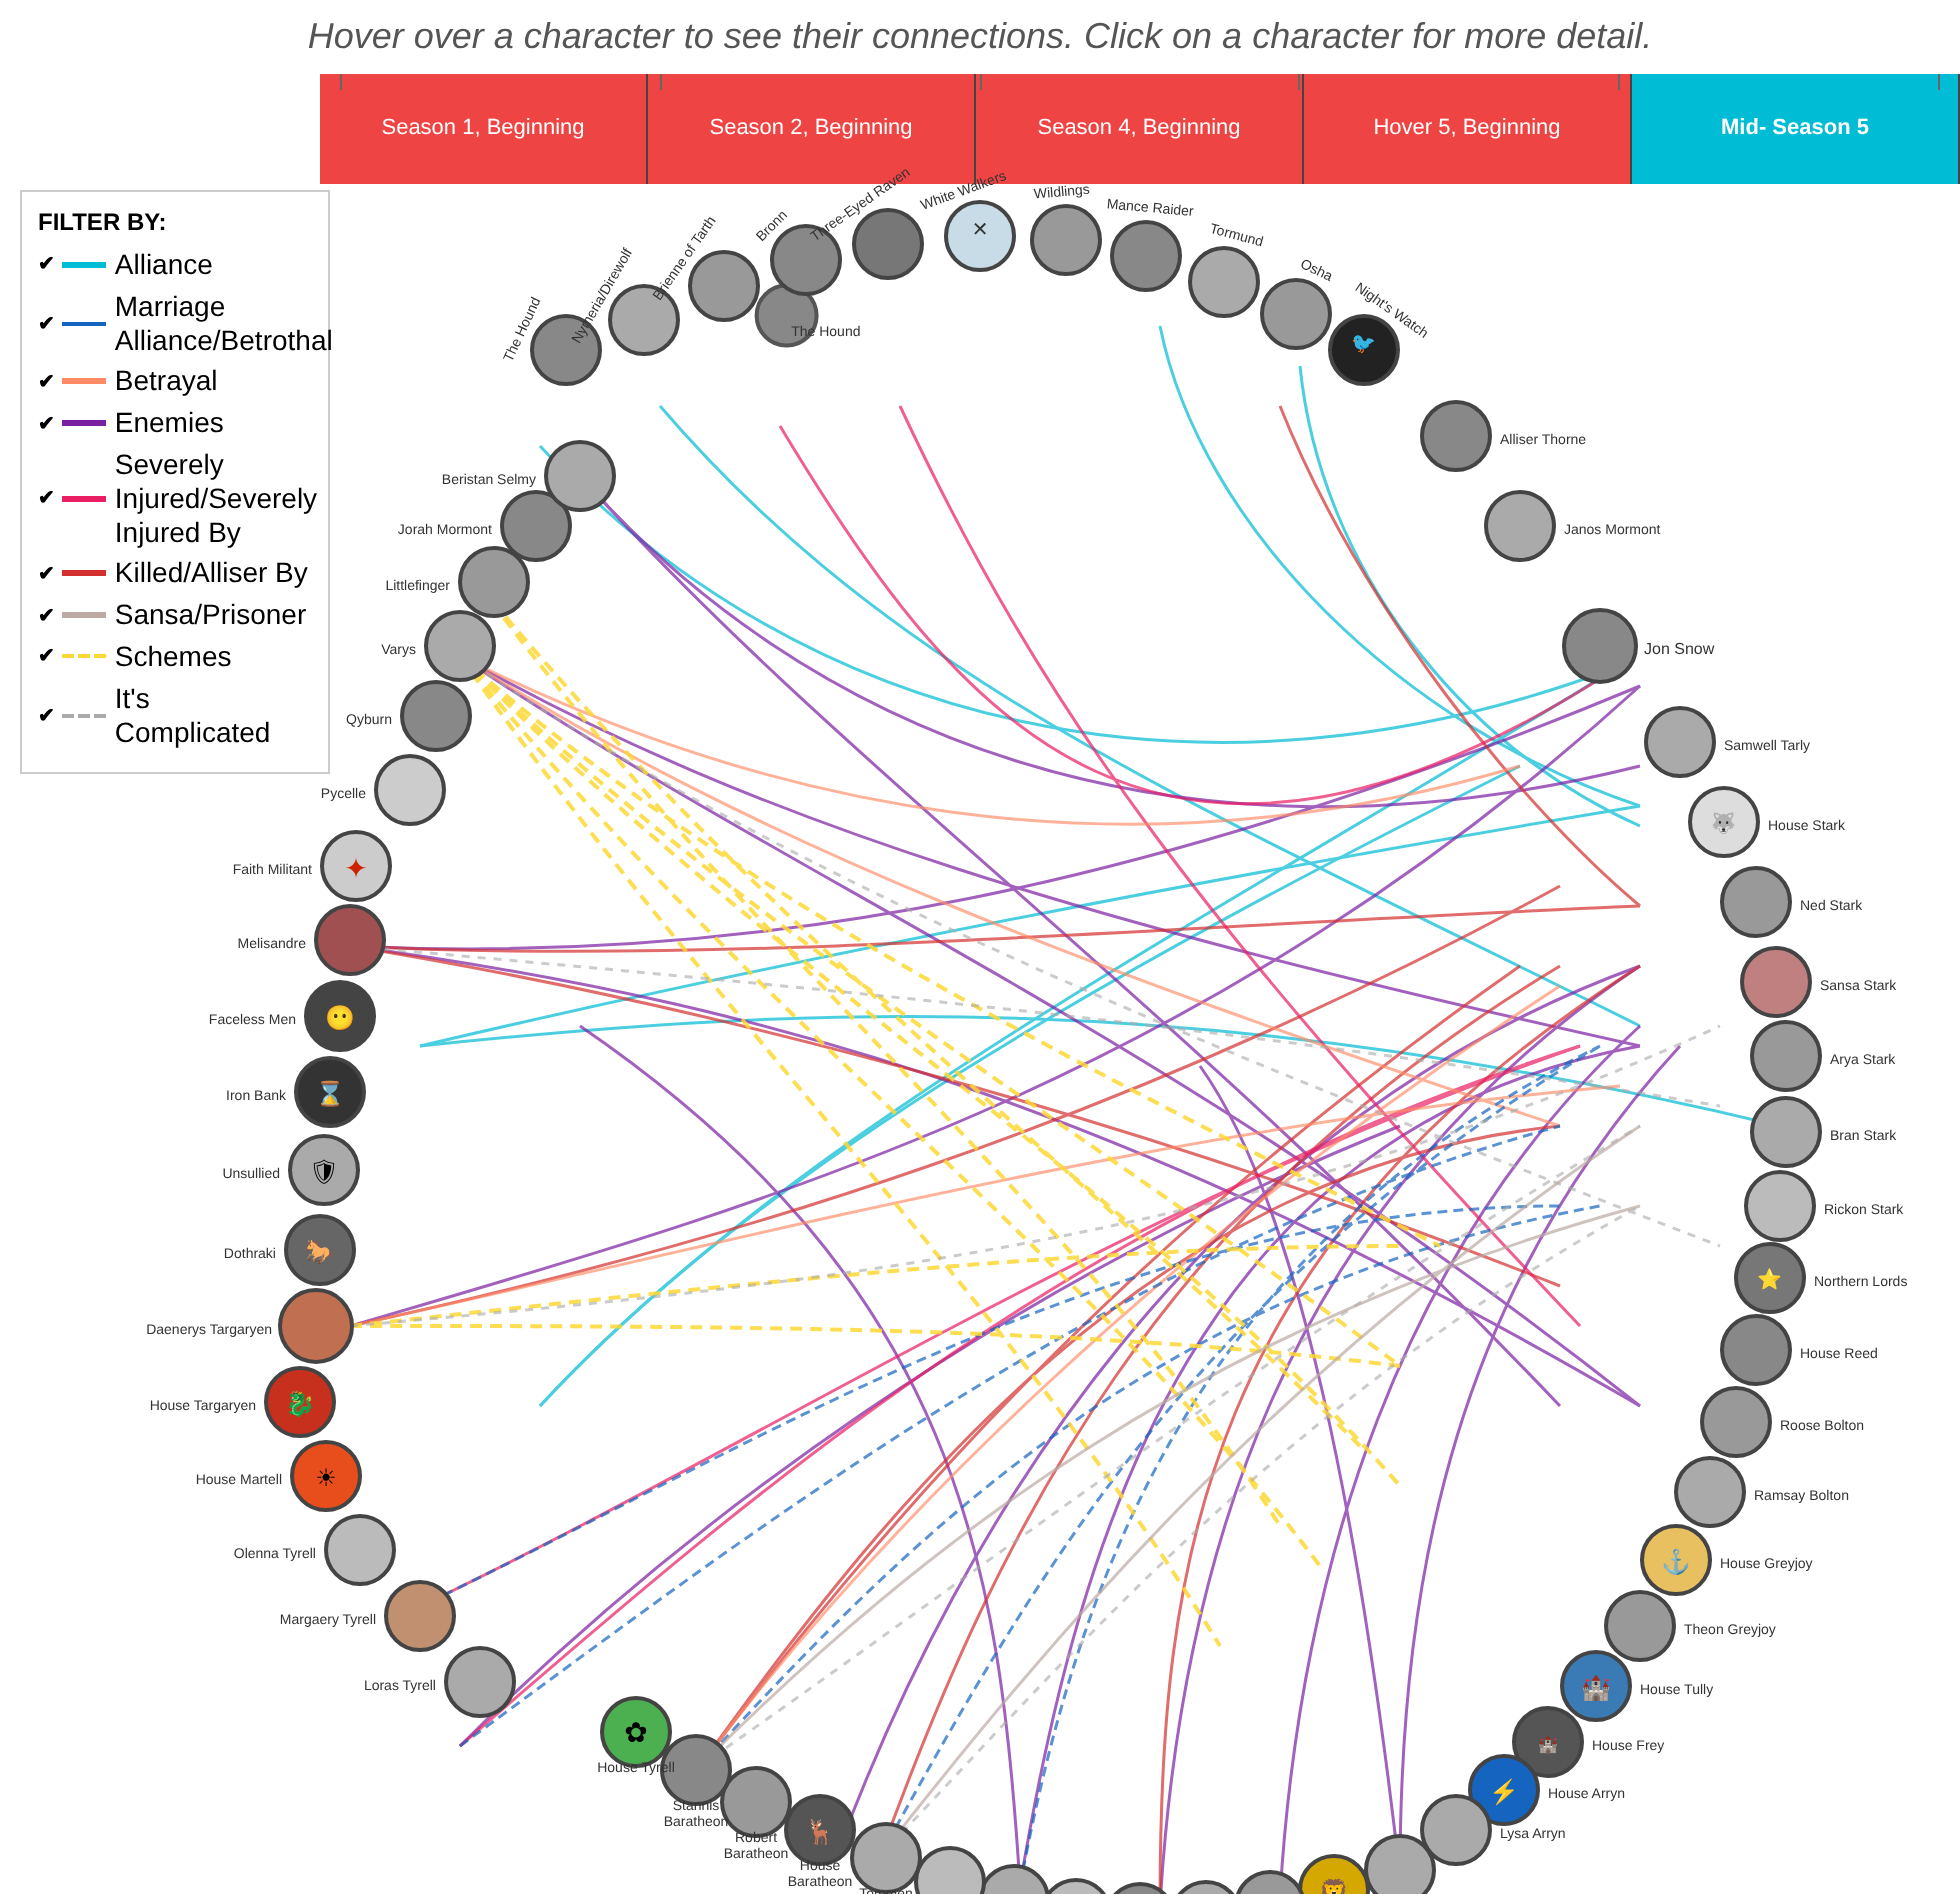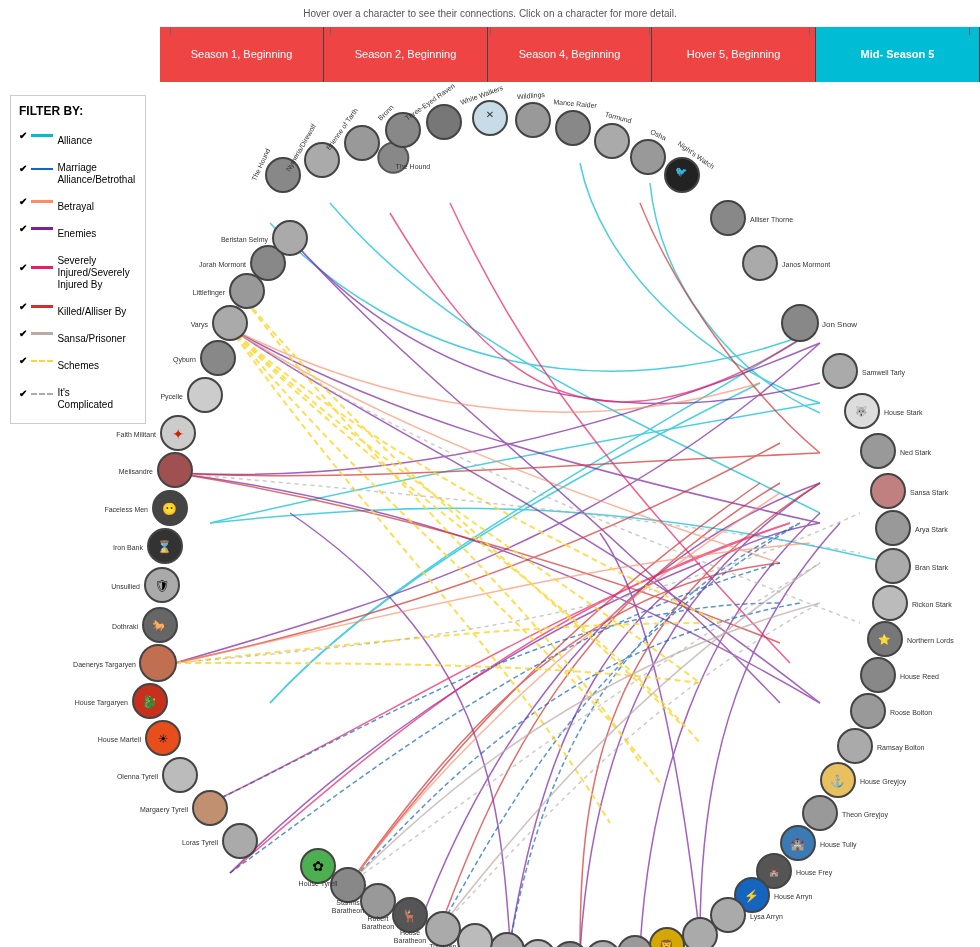--- a/index.html
+++ b/index.html
@@ -8,22 +8,23 @@
       height: 947px;
       background: #fff;
       font-family: Arial, sans-serif;
       overflow: hidden;
       position: relative;
     }
 
     .tooltip-bar {
       text-align: center;
       padding: 8px;
-      font-size: 10px;
+      font-size: 18px;
       color: #555;
+      font-style: italic;
     }
 
     .timeline-segment {
       flex: 1;
       border-right: 1px solid #444;
       display: flex;
       align-items: center;
       justify-content: center;
       color: #fff;
       font-size: 11px;
@@ -34,21 +35,21 @@
 
     .timeline-segment.active {
       background: #00bcd4;
       font-weight: bold;
     }
 
     .filter-box {
       position: absolute;
       top: 95px;
       left: 10px;
-      width: 136px;
+      width: 155px;
       border: 1px solid #ccc;
       padding: 8px;
       font-size: 11px;
       background: #fff;
       z-index: 10;
     }
 
     .filter-title {
       font-weight: bold;
       font-size: 12px;
@@ -68,23 +69,22 @@
     }
 
     .filter-line {
       width: 22px;
       height: 3px;
       display: inline-block;
       flex-shrink: 0;
     }
 
     .filter-label {
-      font-size: 10px;
+      font-size: 14px;
       line-height: 1.2;
-      margin-top: 11px;
     }
   </style>
 </head>
 <body>
 
 <div class="tooltip-bar">
   <span>Hover over a character to see their connections. Click on a character for more detail.</span>
 </div>
 
 <div style="margin: 0 0 0 160px; display: flex; height: 55px; background: #ef4444; position: relative;">

